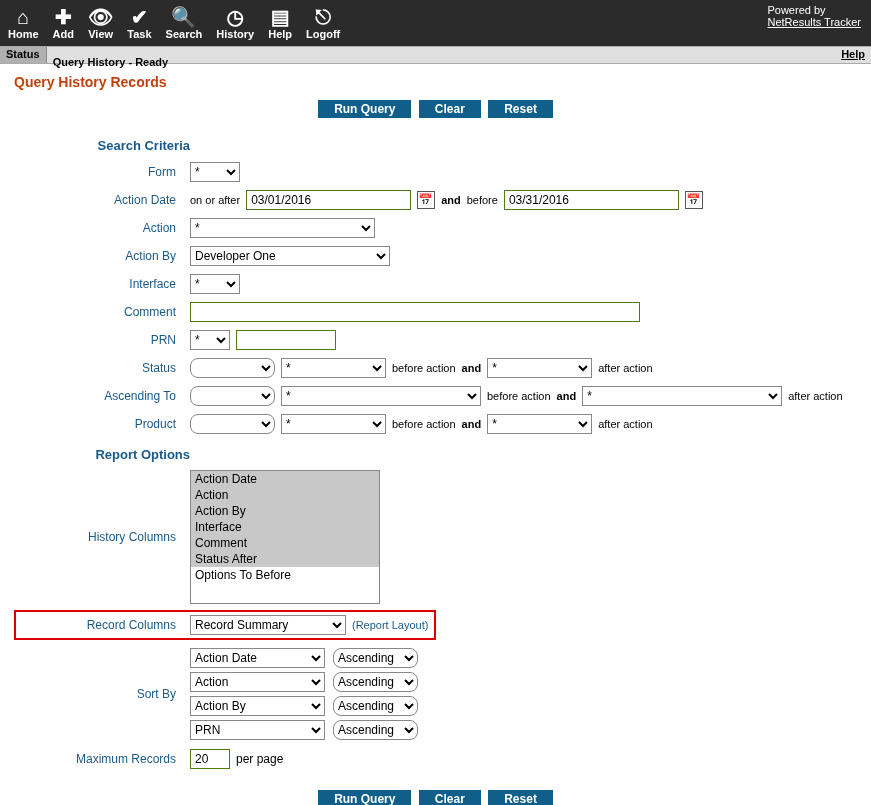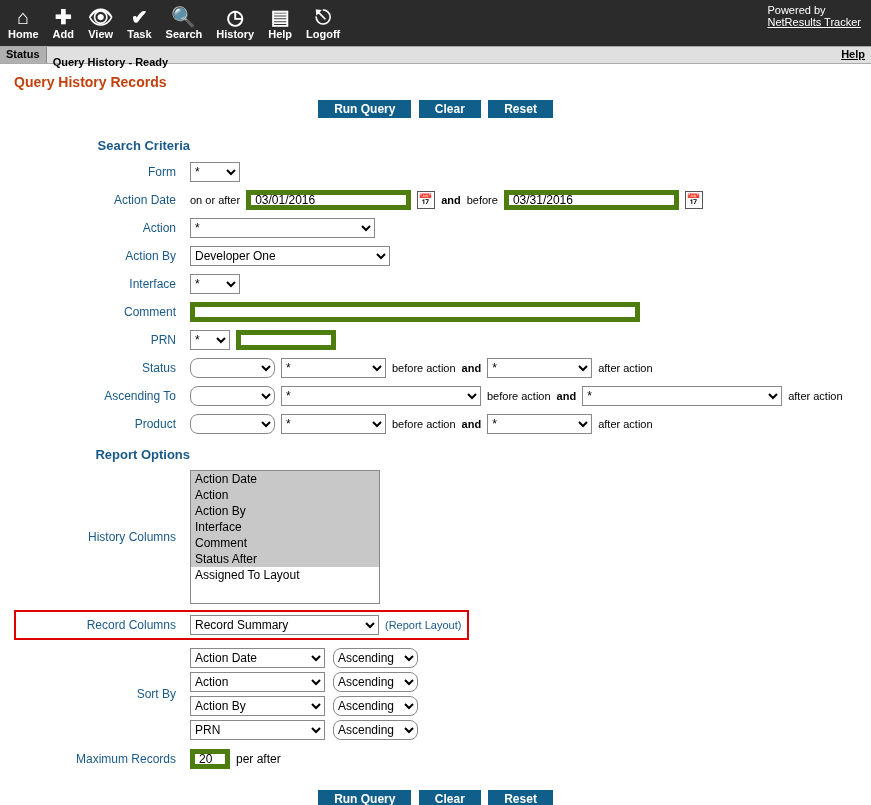--- a/index.html
+++ b/index.html
@@ -16,27 +16,27 @@
 .status-help { padding: 1px 6px; font-weight: bold; text-decoration: underline; cursor: pointer; }
 .page { padding: 10px 14px; }
 .page-title { color: #c2410c; font-weight: bold; font-size: 14px; margin-bottom: 10px; }
 .btn-row { text-align: center; margin: 0 0 14px; }
 .btn { background: #0f5f8a; color: #fff; border: none; padding: 2px 16px; font-size: 12px; font-weight: bold; cursor: pointer; margin: 0 2px; min-width: 62px; }
 .section-title { color: #1a5a8a; font-weight: bold; font-size: 13px; text-align: right; width: 176px; padding: 6px 0 8px; }
 .form-row { display: flex; align-items: center; margin-bottom: 6px; min-height: 22px; }
 .lbl { color: #1a5a8a; font-size: 12px; width: 176px; text-align: right; padding-right: 14px; }
 .ctrl { display: flex; align-items: center; gap: 6px; flex-wrap: wrap; }
 select { font-size: 12px; height: 20px; border: 1px solid #888; background: #fff; }
-input[type="text"] { font-size: 12px; height: 20px; border: 5px solid #4d7c0f; padding: 0 4px; }
+input[type="text"] { font-size: 12px; height: 20px; border: 1px solid #4d7c0f; padding: 0 4px; }
 .sel-40 { width: 40px; }
 .sel-50 { width: 50px; }
 .sel-85 { width: 85px; border-radius: 8px; }
 .sel-105 { width: 105px; }
 .sel-135 { width: 135px; }
-.sel-175 { width: 189px; }
+.sel-175 { width: 156px; }
 .sel-185 { width: 185px; }
 .sel-200 { width: 200px; }
 .txt-165 { width: 165px; }
 .txt-175 { width: 175px; }
 .txt-50 { width: 40px; }
 .txt-100 { width: 100px; }
 .txt-450 { width: 450px; }
 .small { font-size: 11px; }
 .bold { font-weight: bold; }
 .cal-icon { width: 18px; height: 18px; border: 1px solid #555; display: inline-flex; align-items: center; justify-content: center; cursor: pointer; font-size: 12px; background: #fff; }
@@ -206,21 +206,21 @@
   <div class="form-row" style="align-items:center">
     <div class="lbl">History Columns</div>
     <div class="ctrl">
       <div class="listbox" id="history-listbox">
           <div class="opt sel">Action Date</div>
           <div class="opt sel">Action</div>
           <div class="opt sel">Action By</div>
           <div class="opt sel">Interface</div>
           <div class="opt sel">Comment</div>
           <div class="opt sel">Status After</div>
-          <div class="opt">Assigned To Layout</div>
+          <div class="opt">Options To Before</div>
         </div>
     </div>
   </div>
 
   <div class="form-row" style="margin-top:6px">
     <div class="red-box">
       <div class="lbl" style="width:174px">Record Columns</div>
       <div class="ctrl">
         <select class="sel-175"><option>Record Summary</option></select>
         <a href="#" class="link">(Report Layout)</a>
@@ -241,21 +241,21 @@
         <select class="sel-135"><option>PRN</option></select>
         <select class="sel-85"><option>Ascending</option></select>
       </div>
     </div>
   </div>
 
   <div class="form-row" style="margin-top:8px">
     <div class="lbl">Maximum Records</div>
     <div class="ctrl">
       <input type="text" class="txt-50" value="20" style="">
-      <span>per after</span>
+      <span>per page</span>
     </div>
   </div>
 
   <div class="btn-row" style="margin-top:20px">
     <button class="btn">Run Query</button>
     <button class="btn">Clear</button>
     <button class="btn">Reset</button>
   </div>
 
 </div>

